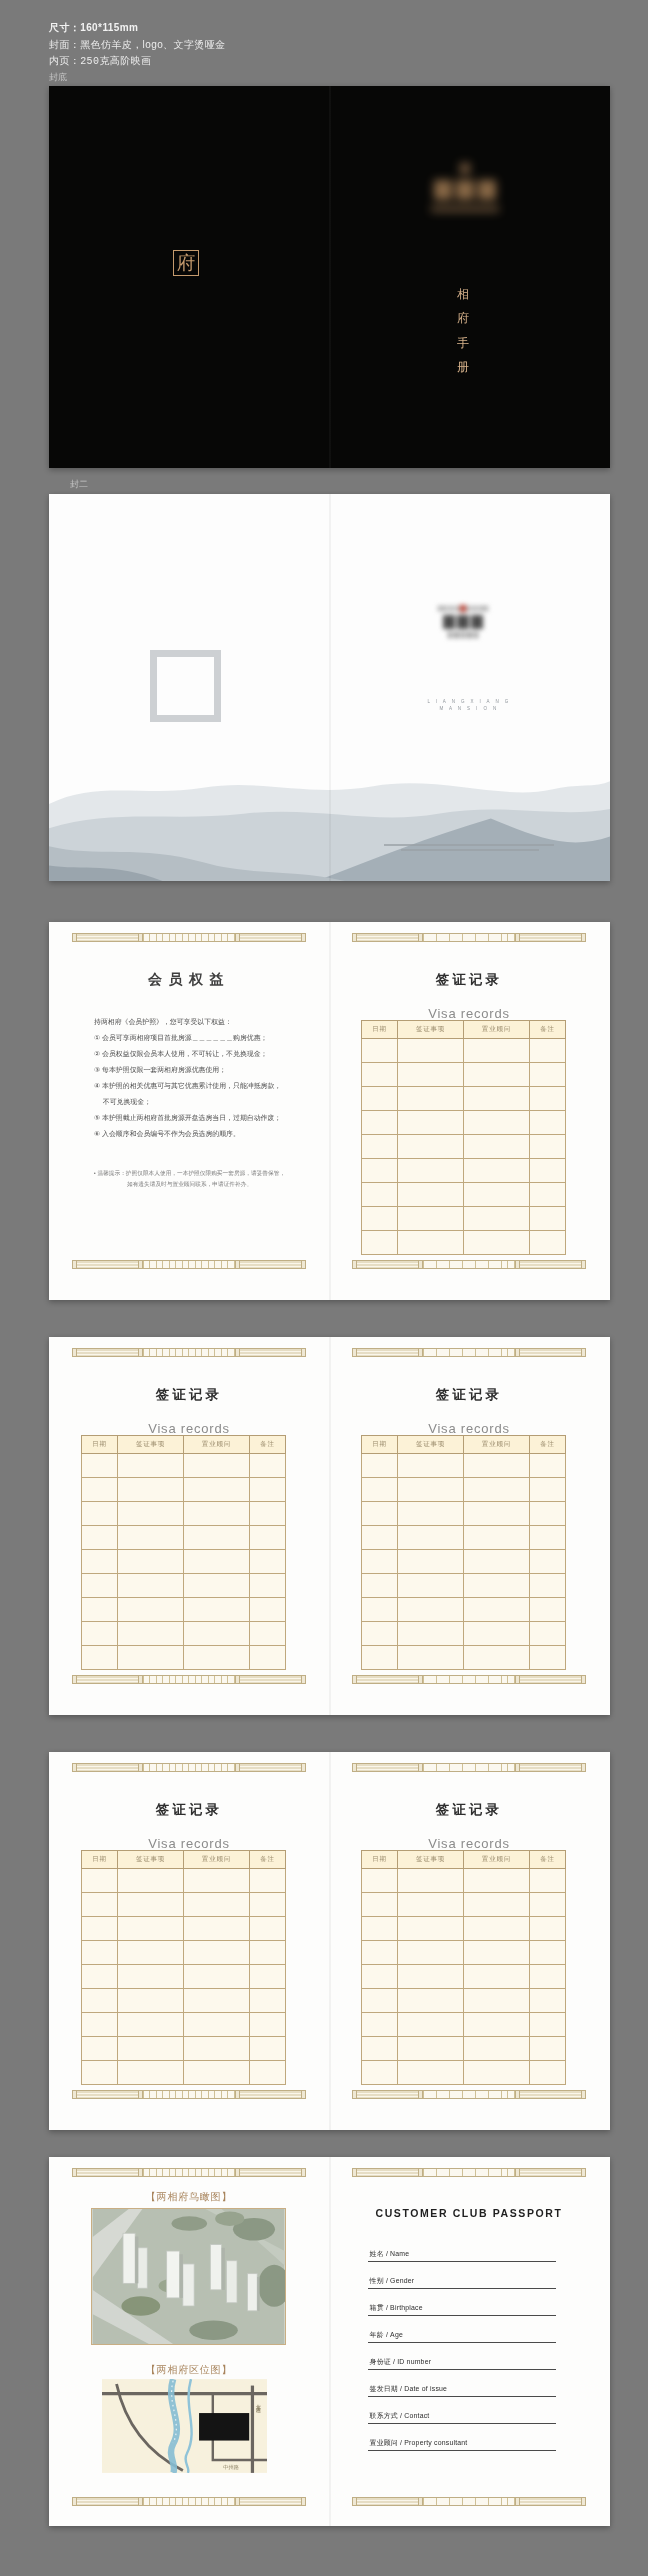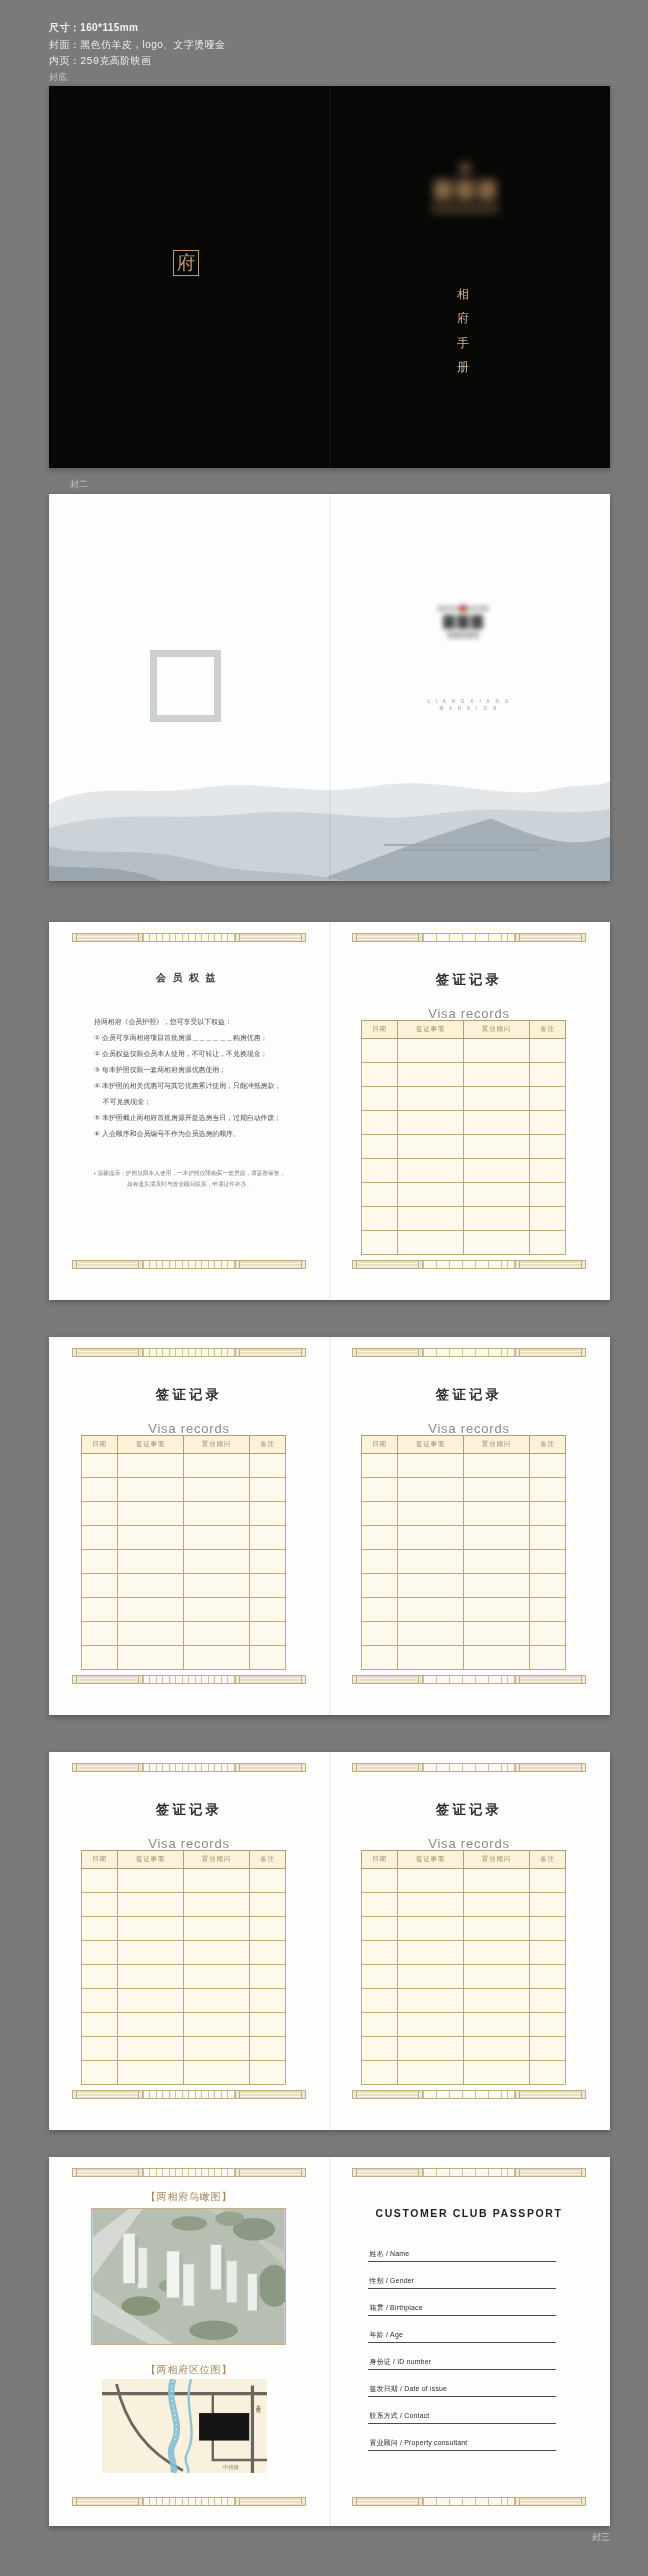--- a/index.html
+++ b/index.html
@@ -68,21 +68,21 @@
   .band i{display:block;box-sizing:border-box;border:0.8px solid #bfae85;}
   .band .cap{width:4.9px;background:#efe8d4;}
   .band .solid{flex:2;margin:0 -0.8px;background:repeating-linear-gradient(180deg,#e6ddc4 0 1.6px,#faf6ea 1.6px 3.2px);}
   .band .ticks{flex:3;margin:0 -0.8px;background:repeating-linear-gradient(90deg,#cfc096 0 0.8px,#fbf8ef 0.8px 6.5px);}
   .band-top{top:10.5px;}
   .band-bottom{bottom:31px;}
   .s6 .band-bottom{bottom:20px;}
 
   
   .ben-title{position:absolute;top:49px;left:0;width:100%;text-align:center;color:#3e3e3e;
-        font-size:10px;font-weight:bold;letter-spacing:6.5px;}
+        font-size:14px;font-weight:bold;letter-spacing:6.5px;}
   .ben-body{position:absolute;left:45px;top:92px;width:207px;color:#4a4a4a;font-size:6.9px;}
   .b-line{line-height:16px;white-space:nowrap;}
   .ben-note{position:absolute;left:31px;top:246px;width:219px;text-align:center;color:#7b7b7b;
         font-size:5.7px;line-height:10.5px;}
 
   
   .visa-title{position:absolute;top:49px;left:0;width:100%;text-align:center;color:#2e2e2e;
         font-size:13.4px;font-weight:bold;letter-spacing:3.2px;}
   .visa-sub{position:absolute;top:84px;left:0;width:100%;text-align:center;color:#8b8b8b;
         font-size:13px;letter-spacing:0.8px;}
@@ -107,21 +107,20 @@
 </head>
 <body>
 
 <div class="canvas">
 
   <div class="spec l1">尺寸：160*115mm</div>
   <div class="spec l2">封面：黑色仿羊皮，logo、文字烫哑金</div>
   <div class="spec l3">内页：250克高阶映画</div>
   <div class="tag back">封底</div>
   <div class="tag inside2">封二</div>
-  <div class="tag inside3">封三</div>
 
   <div class="spread s1">
     <div class="page left">
       <div class="seal">府</div>
     </div>
     <div class="page right">
       <div class="cover-blur">
         <div class="m1"></div>
         <div class="m2">
             <i></i>

